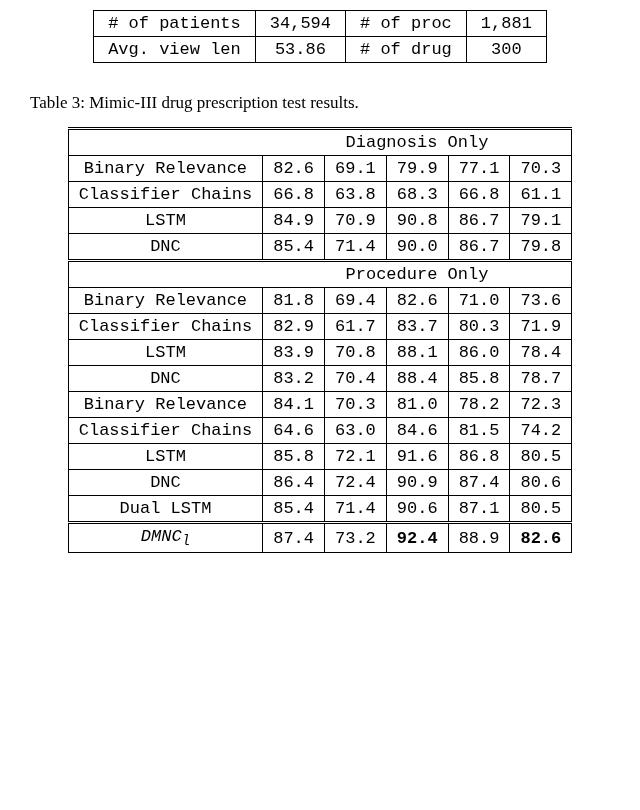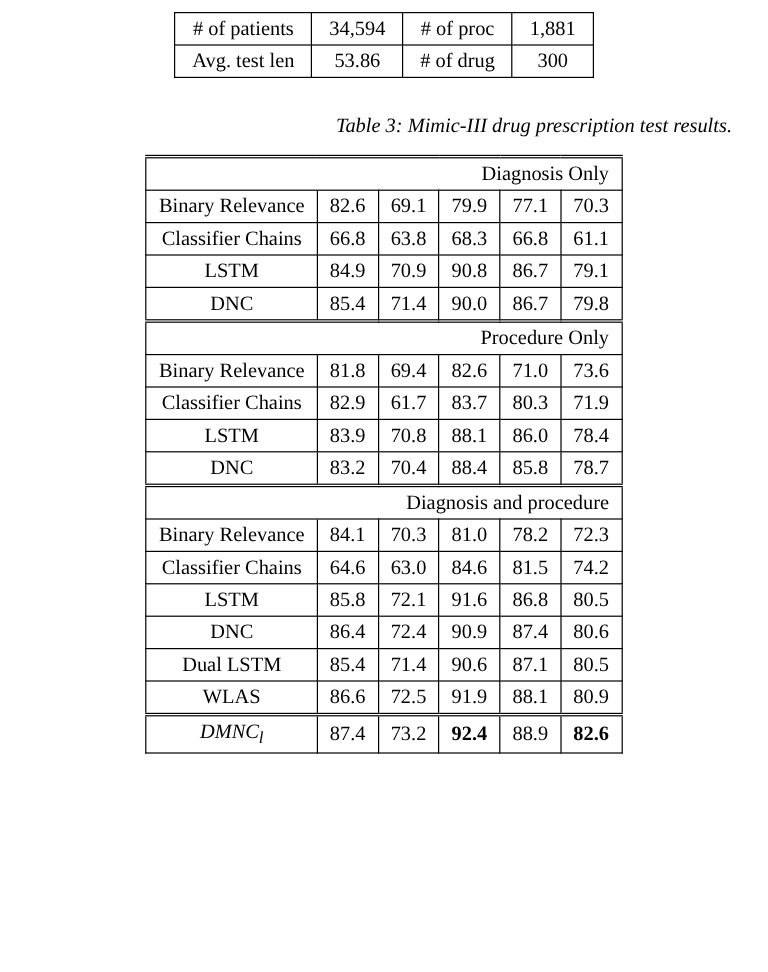--- a/index.html
+++ b/index.html
@@ -8,37 +8,37 @@
     color: #000;
     background: #fff;
     margin: 0;
     padding: 10px 30px;
     width: 640px;
     box-sizing: border-box;
   }
   table {
     border-collapse: collapse;
     margin: 0 auto;
+    font-family: Liberation Mono, monospace;
   }
   td, th {
     border: 1px solid #000;
     padding: 3px 10px;
     text-align: center;
     font-weight: normal;
   }
   .small-table td {
     padding: 3px 14px;
   }
   .caption {
-    text-align: right;
+    text-align: left;
     margin: 30px 0 14px 0;
-    font-style: italic;
   }
   .section-row td {
-    text-align: right;
+    text-align: center;
   }
   .bold {
     font-weight: bold;
   }
   .italic {
     font-style: italic;
   }
   .dbl-top td {
     border-top: 3px double #000;
   }
@@ -48,21 +48,21 @@
 
 <table class="small-table">
   <tbody>
       <tr>
     <td># of patients</td>
     <td>34,594</td>
     <td># of proc</td>
     <td>1,881</td>
   </tr>
   <tr>
-    <td>Avg. test len</td>
+    <td>Avg. view len</td>
     <td>53.86</td>
     <td># of drug</td>
     <td>300</td>
   </tr>
 </tbody>
   </table>
 
 <div class="caption">Table 3: Mimic-III drug prescription test results.</div>
 
 <table>
@@ -135,24 +135,20 @@
       </tr>
   <tr>
         <td>DNC</td>
         <td>83.2</td>
         <td>70.4</td>
         <td>88.4</td>
         <td>85.8</td>
         <td>78.7</td>
       </tr>
 
-  <tr class="dbl-top section-row">
-    <td style="border-right:none"></td>
-    <td colspan="5" style="border-left:none">Diagnosis and procedure</td>
-  </tr>
   <tr>
         <td>Binary Relevance</td>
         <td>84.1</td>
         <td>70.3</td>
         <td>81.0</td>
         <td>78.2</td>
         <td>72.3</td>
       </tr>
   <tr>
         <td>Classifier Chains</td>
@@ -179,28 +175,20 @@
         <td>80.6</td>
       </tr>
   <tr>
         <td>Dual LSTM</td>
         <td>85.4</td>
         <td>71.4</td>
         <td>90.6</td>
         <td>87.1</td>
         <td>80.5</td>
       </tr>
-  <tr>
-        <td>WLAS</td>
-        <td>86.6</td>
-        <td>72.5</td>
-        <td>91.9</td>
-        <td>88.1</td>
-        <td>80.9</td>
-      </tr>
 
   <tr class="dbl-top">
     <td><span class="italic"><span>DMNC</span><sub>l</sub></span></td>
     <td>87.4</td>
     <td>73.2</td>
     <td class="bold">92.4</td>
     <td>88.9</td>
     <td class="bold">82.6</td>
   </tr>
 </tbody>

